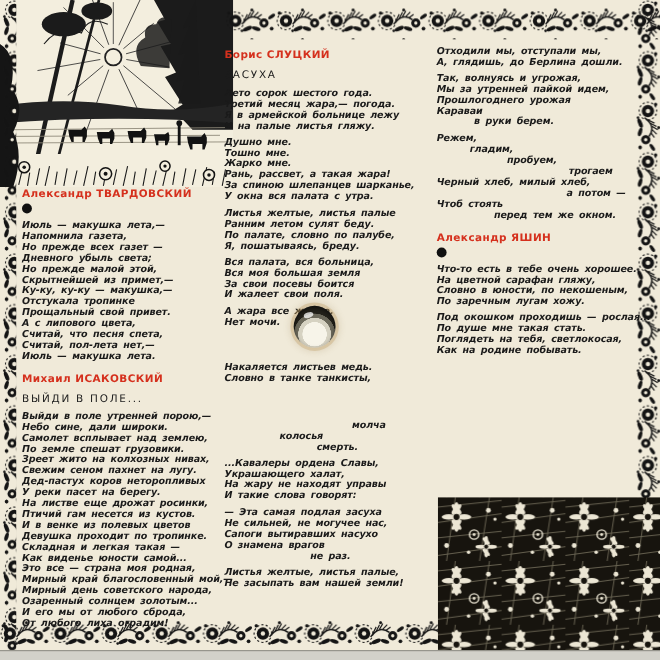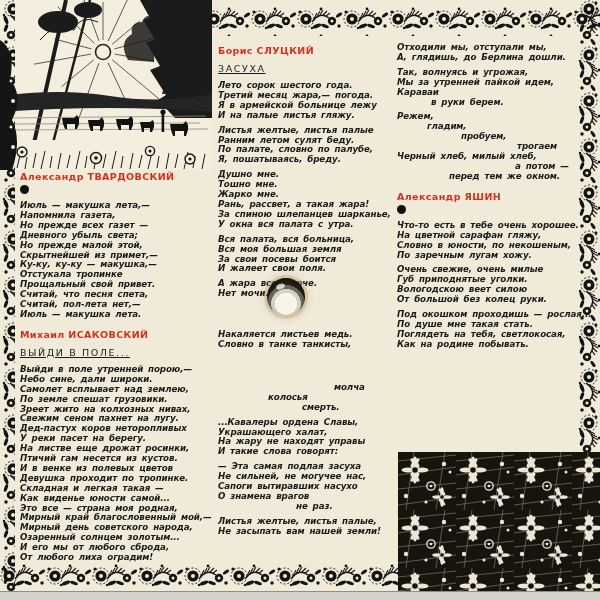--- a/index.html
+++ b/index.html
@@ -7,21 +7,21 @@
   }
   html,body{margin:0;padding:0;}
   body{width:600px;height:600px;position:relative;background:var(--paper);
        font-family:"DejaVu Sans",sans-serif;overflow:hidden;}
   .abs{position:absolute;}
   
   .col{position:absolute;color:var(--ink);}
   .author{font-size:9.5px;font-weight:700;color:var(--accent-red);
           letter-spacing:.4px;margin:9px 0 3px;white-space:pre;}
   .col .author:first-child{margin-top:0;}
-  .poem-title{font-size:9.5px;letter-spacing:1.6px;color:#1c1c1c;margin:7px 0 7px;white-space:pre;text-decoration:underline;}
+  .poem-title{font-size:9.5px;letter-spacing:1.6px;color:#1c1c1c;margin:7px 0 7px;white-space:pre;}
   .bullet{width:9px;height:9px;border-radius:50%;background:#101010;margin:3px 0 7px;}
   .stanza{margin:0 0 5px;}
   .line{font-style:italic;font-weight:700;font-size:8.7px;line-height:9.9px;
         white-space:pre;letter-spacing:-.1px;word-spacing:2px;}
   .hole-gap{height:26px;}
   
   .hole{position:absolute;left:267px;top:278px;width:38px;height:38px;border-radius:50%;
         background:radial-gradient(circle at 50% 68%, #f7f4e9 0 34%, #d6d2c2 35% 46%,
                    #6b685a 47% 58%, #23211a 59% 100%);
         box-shadow:0 0 0 3px rgba(196,160,104,.35), 0 0 6px 4px rgba(150,120,70,.18),
@@ -189,20 +189,21 @@
     <div class="stanza">
       <div class="line">Июль — макушка лета,—</div>
       <div class="line">Напомнила газета,</div>
       <div class="line">Но прежде всех газет —</div>
       <div class="line">Дневного убыль света;</div>
       <div class="line">Но прежде малой этой,</div>
       <div class="line">Скрытнейшей из примет,—</div>
       <div class="line">Ку-ку, ку-ку — макушка,—</div>
       <div class="line">Отстукала тропинке</div>
       <div class="line">Прощальный свой привет.</div>
+      <div class="line">А с липового цвета,</div>
       <div class="line">Считай, что песня спета,</div>
       <div class="line">Считай, пол-лета нет,—</div>
       <div class="line">Июль — макушка лета.</div>
     </div>
     <div class="author">Михаил ИСАКОВСКИЙ</div>
     <div class="poem-title">ВЫЙДИ В ПОЛЕ...</div>
     <div class="stanza">
       <div class="line">Выйди в поле утренней порою,—</div>
       <div class="line">Небо сине, дали широки.</div>
       <div class="line">Самолет всплывает над землею,</div>
@@ -218,44 +219,44 @@
       <div class="line">Складная и легкая такая —</div>
       <div class="line">Как виденье юности самой...</div>
       <div class="line">Это все — страна моя родная,</div>
       <div class="line">Мирный край благословенный мой,—</div>
       <div class="line">Мирный день советского народа,</div>
       <div class="line">Озаренный солнцем золотым...</div>
       <div class="line">И его мы от любого сброда,</div>
       <div class="line">От любого лиха оградим!</div>
     </div>
   </div>
-<div class="col" style="left:218px;top:45px;width:174px">
+<div class="col" style="left:204px;top:45px;width:174px">
     <div class="author">Борис СЛУЦКИЙ</div>
     <div class="poem-title">ЗАСУХА</div>
     <div class="stanza">
       <div class="line">Лето сорок шестого года.</div>
       <div class="line">Третий месяц жара,— погода.</div>
       <div class="line">Я в армейской больнице лежу</div>
       <div class="line">И на палые листья гляжу.</div>
-    </div>
-    <div class="stanza">
-      <div class="line">Листья желтые, листья палые</div>
-      <div class="line">Ранним летом сулят беду.</div>
-      <div class="line">По палате, словно по палубе,</div>
-      <div class="line">Я, пошатываясь, бреду.</div>
     </div>
     <div class="stanza">
       <div class="line">Душно мне.</div>
       <div class="line">Тошно мне.</div>
       <div class="line">Жарко мне.</div>
       <div class="line">Рань, рассвет, а такая жара!</div>
       <div class="line">За спиною шлепанцев шарканье,</div>
       <div class="line">У окна вся палата с утра.</div>
     </div>
     <div class="stanza">
+      <div class="line">Листья желтые, листья палые</div>
+      <div class="line">Ранним летом сулят беду.</div>
+      <div class="line">По палате, словно по палубе,</div>
+      <div class="line">Я, пошатываясь, бреду.</div>
+    </div>
+    <div class="stanza">
       <div class="line">Вся палата, вся больница,</div>
       <div class="line">Вся моя большая земля</div>
       <div class="line">За свои посевы боится</div>
       <div class="line">И жалеет свои поля.</div>
     </div>
     <div class="stanza">
       <div class="line">А жара все жарче.</div>
       <div class="line">Нет мочи.</div>
     </div>
     <div class="hole-gap"></div>
@@ -285,47 +286,43 @@
     </div>
   </div>
 <div class="col" style="left:397px;top:43px;width:180px">
     <div class="stanza">
       <div class="line">Отходили мы, отступали мы,</div>
       <div class="line">А, глядишь, до Берлина дошли.</div>
     </div>
     <div class="stanza">
       <div class="line">Так, волнуясь и угрожая,</div>
       <div class="line">Мы за утренней пайкой идем,</div>
+      <div class="line">Прошлогоднего урожая</div>
       <div class="line">Караваи</div>
       <div class="line" style="padding-left: 34px;">в руки берем.</div>
     </div>
     <div class="stanza">
       <div class="line">Режем,</div>
       <div class="line" style="padding-left: 30px;">гладим,</div>
       <div class="line" style="padding-left: 64px;">пробуем,</div>
       <div class="line" style="padding-left: 100px; text-align: center;">трогаем</div>
       <div class="line">Черный хлеб, милый хлеб,</div>
       <div class="line" style="padding-left: 118px;">а потом —</div>
+      <div class="line">Чтоб стоять</div>
       <div class="line" style="padding-left: 52px;">перед тем же окном.</div>
     </div>
     <div class="author">Александр ЯШИН</div>
     <div class="bullet"></div>
     <div class="stanza">
       <div class="line">Что-то есть в тебе очень хорошее.</div>
       <div class="line">На цветной сарафан гляжу,</div>
       <div class="line">Словно в юности, по некошеным,</div>
       <div class="line">По заречным лугам хожу.</div>
     </div>
     <div class="stanza">
-      <div class="line">Очень свежие, очень милые</div>
-      <div class="line">Губ приподнятые уголки.</div>
-      <div class="line">Вологодскою веет силою</div>
-      <div class="line">От большой без колец руки.</div>
-    </div>
-    <div class="stanza">
       <div class="line">Под окошком проходишь — рослая...</div>
       <div class="line">По душе мне такая стать.</div>
       <div class="line">Поглядеть на тебя, светлокосая,</div>
       <div class="line">Как на родине побывать.</div>
     </div>
   </div>
 
 <div class="hole"></div>
 
 <div class="bottom-strip"></div>

